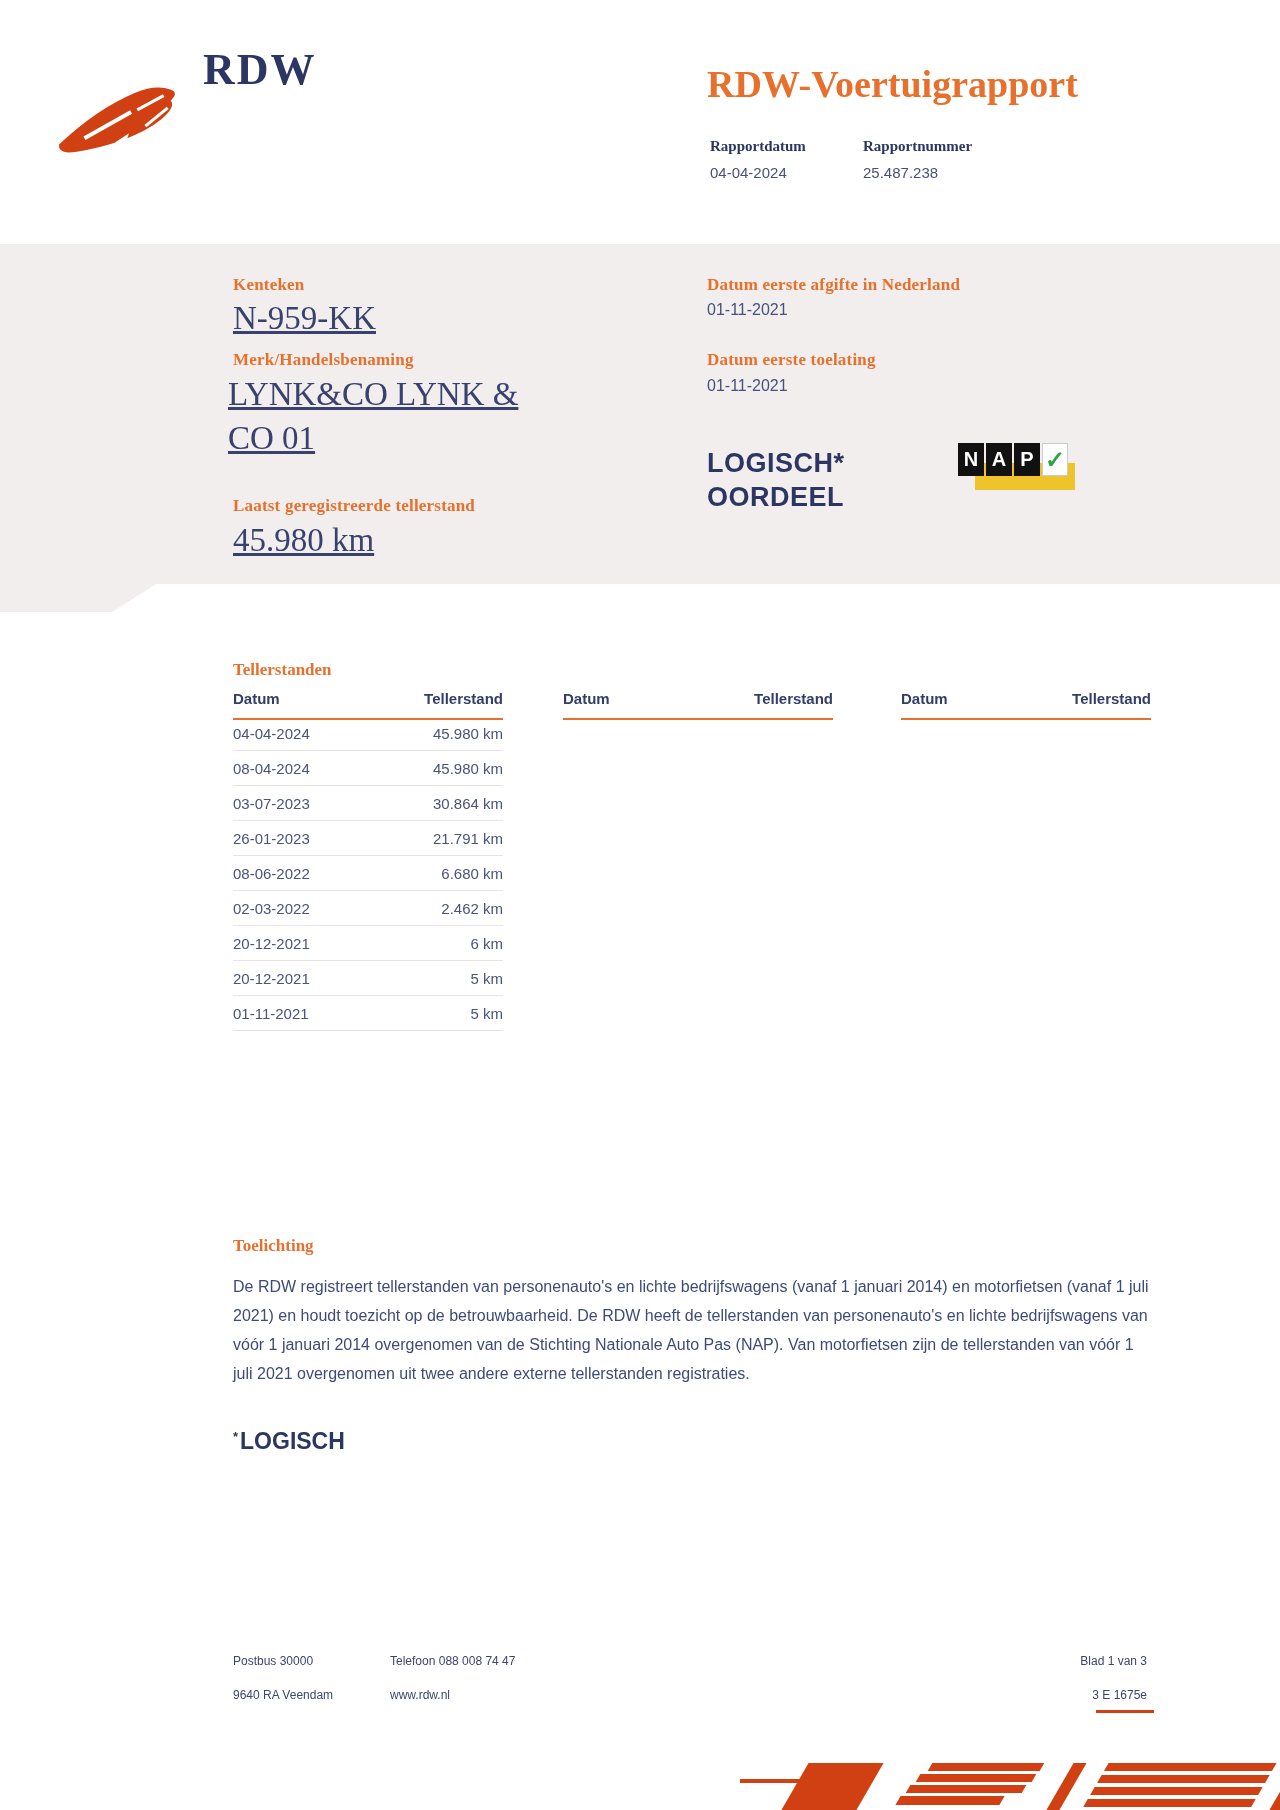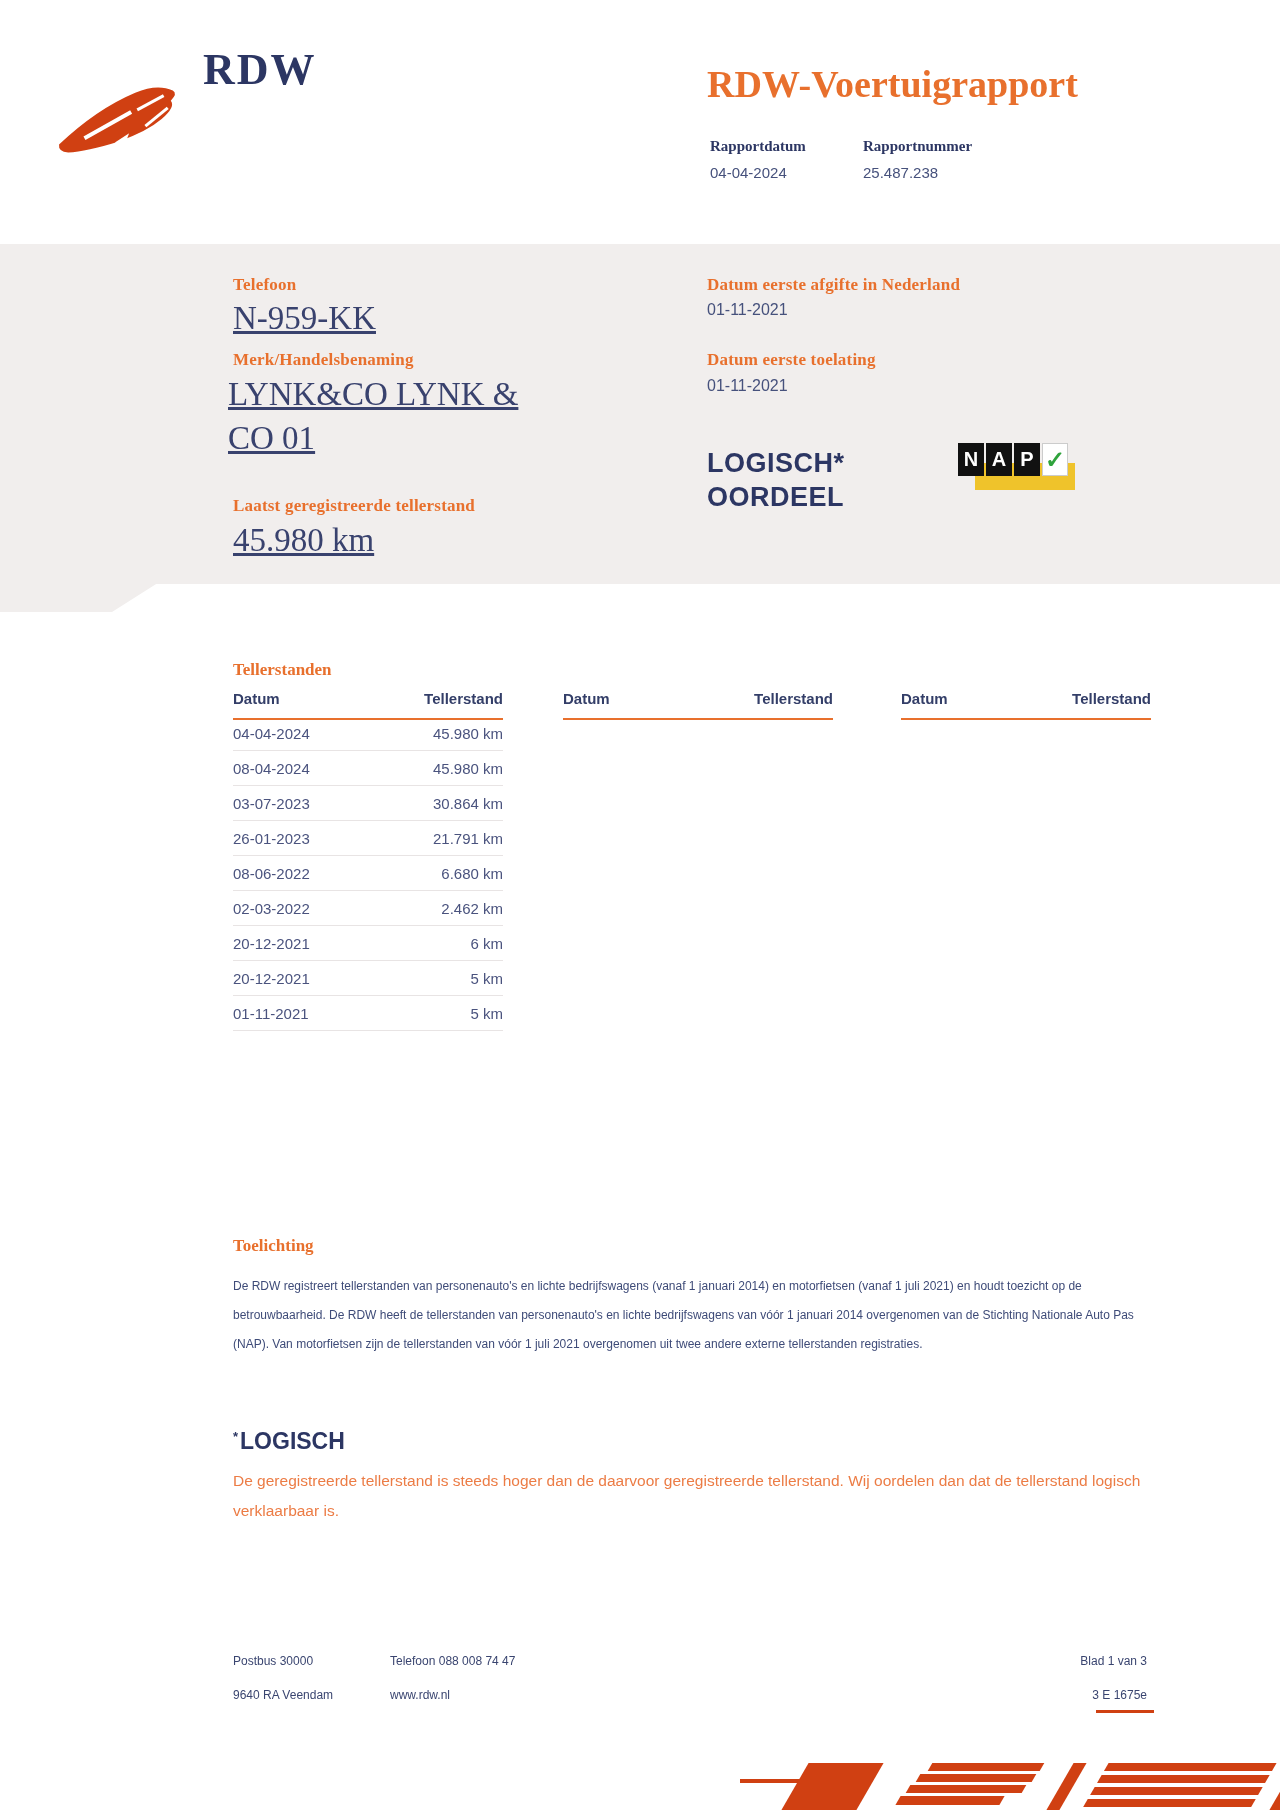--- a/index.html
+++ b/index.html
@@ -33,21 +33,21 @@
 
   
   .section-h{font-family:"Liberation Serif",serif;font-weight:bold;font-size:17px;color:#E8702D;}
   .thead{display:flex;justify-content:space-between;border-bottom:2px solid #E8702D;
     padding-bottom:11px;font-weight:bold;font-size:15px;color:#333E68;}
   .trows{width:270px;}
   .trow{display:flex;justify-content:space-between;align-items:center;height:34px;
     border-bottom:1px solid #E8E4E4;font-size:15px;color:#4A537E;}
 
   
-  .bodytext{font-size:12px;line-height:29px;color:#3E4B78;width:916px;}
+  .bodytext{font-size:16px;line-height:29px;color:#3E4B78;width:916px;}
   .logisch-h{font-size:23px;font-weight:bold;color:#2C3663;}
   .logisch-h .star{font-size:13px;vertical-align:8px;margin-right:2px;}
   .orangetext{font-size:15.5px;line-height:30px;color:#EC7C45;width:916px;}
 
   
   .foot{font-size:12px;color:#3A4570;line-height:34px;}
   .foot-right{text-align:right;}
 
   
   .deco{left:700px;top:1708px;width:580px;height:102px;overflow:hidden;}
@@ -72,21 +72,21 @@
   <div class="abs rdw-wordmark" style="left:203px;top:44px;">RDW</div>
 
   <div class="abs doc-title" style="left:707px;top:62px;">RDW-Voertuigrapport</div>
 
   <div class="abs meta-label" style="left:710px;top:138px;">Rapportdatum</div>
   <div class="abs meta-value" style="left:710px;top:164px;">04-04-2024</div>
   <div class="abs meta-label" style="left:863px;top:138px;">Rapportnummer</div>
   <div class="abs meta-value" style="left:863px;top:164px;">25.487.238</div>
 
   <div class="abs panel">
-    <div class="abs olabel" style="left:233px;top:31px;">Telefoon</div>
+    <div class="abs olabel" style="left:233px;top:31px;">Kenteken</div>
     <div class="abs serif-big" style="left:233px;top:52px;">N-959-KK</div>
 
     <div class="abs olabel" style="left:233px;top:106px;">Merk/Handelsbenaming</div>
     <div class="abs serif-big" style="left:228px;top:128px;width:320px;">LYNK&amp;CO LYNK &amp; CO 01</div>
 
     <div class="abs olabel" style="left:233px;top:252px;">Laatst geregistreerde tellerstand</div>
     <div class="abs serif-big" style="left:233px;top:274px;">45.980 km</div>
 
     <div class="abs olabel" style="left:707px;top:31px;">Datum eerste afgifte in Nederland</div>
     <div class="abs sans-val" style="left:707px;top:57px;">01-11-2021</div>
@@ -163,21 +163,20 @@
       <span>5 km</span>
     </div>
   </div>
 
   <div class="abs section-h" style="left:233px;top:1236px;">Toelichting</div>
   <div class="abs bodytext" style="left:233px;top:1272px;">De RDW registreert tellerstanden van personenauto's en lichte bedrijfswagens (vanaf 1 januari 2014) en motorfietsen (vanaf 1 juli 2021) en houdt toezicht op de betrouwbaarheid. De RDW heeft de tellerstanden van personenauto's en lichte bedrijfswagens van vóór 1 januari 2014 overgenomen van de Stichting Nationale Auto Pas (NAP). Van motorfietsen zijn de tellerstanden van vóór 1 juli 2021 overgenomen uit twee andere externe tellerstanden registraties.</div>
 
   <div class="abs logisch-h" style="left:233px;top:1428px;">
     <span class="star">*</span><span>LOGISCH</span>
   </div>
-  <div class="abs orangetext" style="left:233px;top:1466px;">De geregistreerde tellerstand is steeds hoger dan de daarvoor geregistreerde tellerstand. Wij oordelen dan dat de tellerstand logisch verklaarbaar is.</div>
 
   <div class="abs foot" style="left:233px;top:1644px;">
     <div>Postbus 30000</div>
     <div>9640 RA Veendam</div>
   </div>
   <div class="abs foot" style="left:390px;top:1644px;">
     <div>Telefoon 088 008 74 47</div>
     <div>www.rdw.nl</div>
   </div>
   <div class="abs foot foot-right" style="left:947px;top:1644px;width:200px;">

